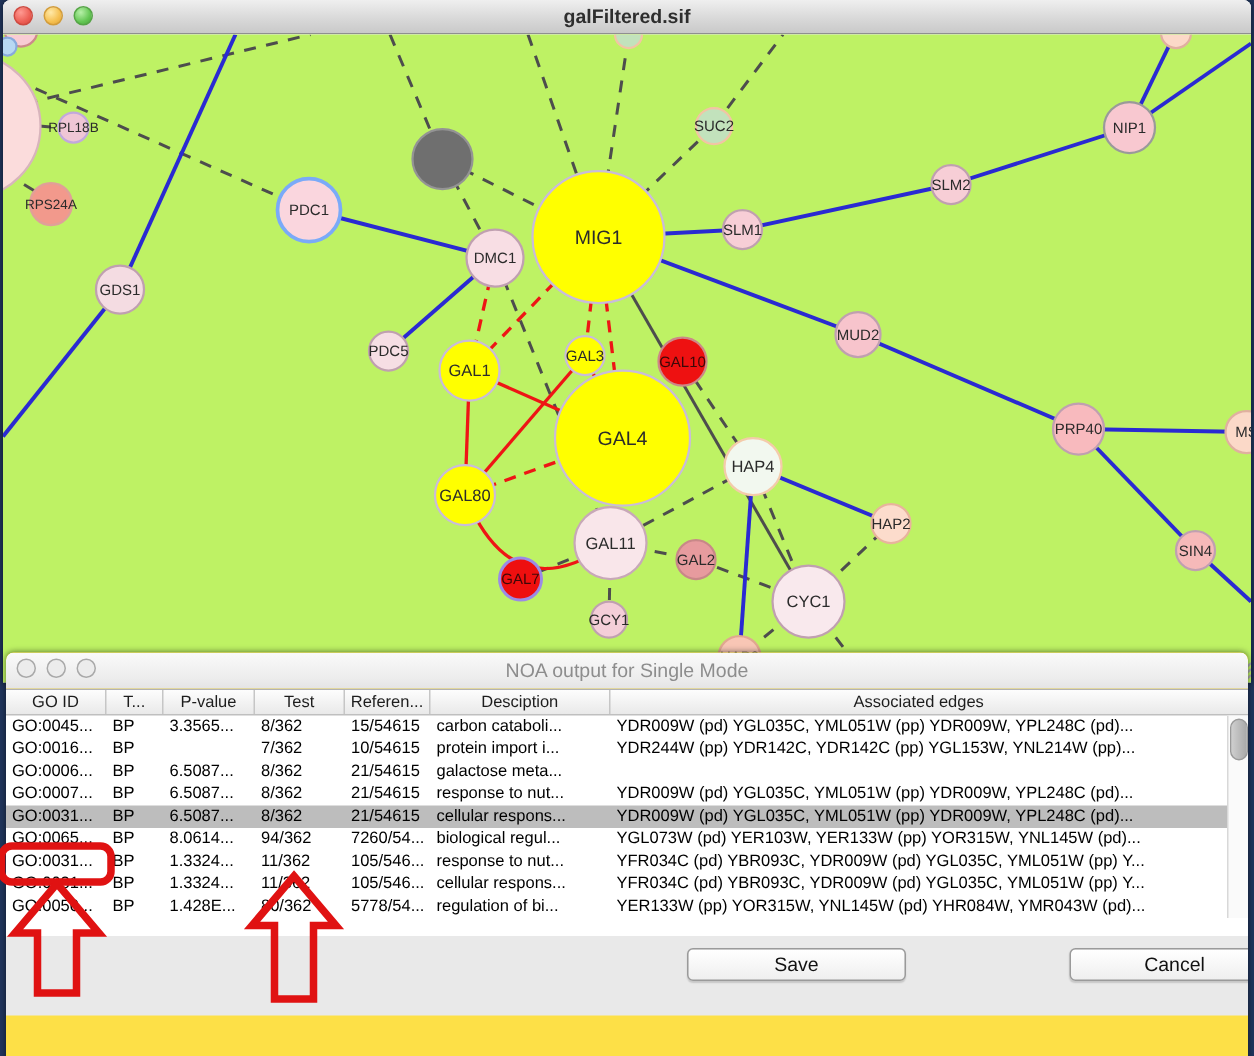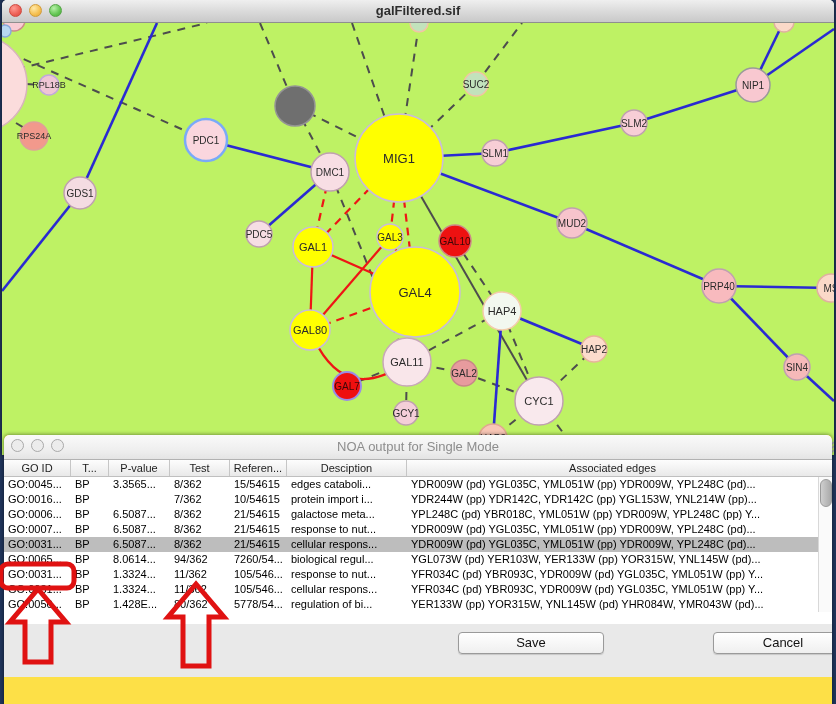--- a/index.html
+++ b/index.html
@@ -212,40 +212,39 @@
         <div class="th" style="width: 120px;">Desciption</div>
         <div class="th" style="width: 411px;">Associated edges</div>
       </div>
     <div id="tbody">
         <div class="tr">
           <div class="td" style="width: 67px;">GO:0045...</div>
           <div class="td" style="width: 38px;">BP</div>
           <div class="td" style="width: 61px;">3.3565...</div>
           <div class="td" style="width: 60px;">8/362</div>
           <div class="td" style="width: 57px;">15/54615</div>
-          <div class="td" style="width: 120px;">edges cataboli...</div>
+          <div class="td" style="width: 120px;">carbon cataboli...</div>
           <div class="td" style="width: 411px;">YDR009W (pd) YGL035C, YML051W (pp) YDR009W, YPL248C (pd)...</div>
         </div>
         <div class="tr">
           <div class="td" style="width: 67px;">GO:0016...</div>
           <div class="td" style="width: 38px;">BP</div>
           <div class="td" style="width: 61px; margin-top: 44px;">6.2567...</div>
           <div class="td" style="width: 60px;">7/362</div>
           <div class="td" style="width: 57px;">10/54615</div>
           <div class="td" style="width: 120px;">protein import i...</div>
           <div class="td" style="width: 411px;">YDR244W (pp) YDR142C, YDR142C (pp) YGL153W, YNL214W (pp)...</div>
         </div>
         <div class="tr">
           <div class="td" style="width: 67px;">GO:0006...</div>
           <div class="td" style="width: 38px;">BP</div>
           <div class="td" style="width: 61px;">6.5087...</div>
           <div class="td" style="width: 60px;">8/362</div>
           <div class="td" style="width: 57px;">21/54615</div>
           <div class="td" style="width: 120px;">galactose meta...</div>
-          <div class="td" style="width: 411px;">YPL248C (pd) YBR018C, YML051W (pp) YDR009W, YPL248C (pp) Y...</div>
         </div>
         <div class="tr">
           <div class="td" style="width: 67px;">GO:0007...</div>
           <div class="td" style="width: 38px;">BP</div>
           <div class="td" style="width: 61px;">6.5087...</div>
           <div class="td" style="width: 60px;">8/362</div>
           <div class="td" style="width: 57px;">21/54615</div>
           <div class="td" style="width: 120px;">response to nut...</div>
           <div class="td" style="width: 411px;">YDR009W (pd) YGL035C, YML051W (pp) YDR009W, YPL248C (pd)...</div>
         </div>

